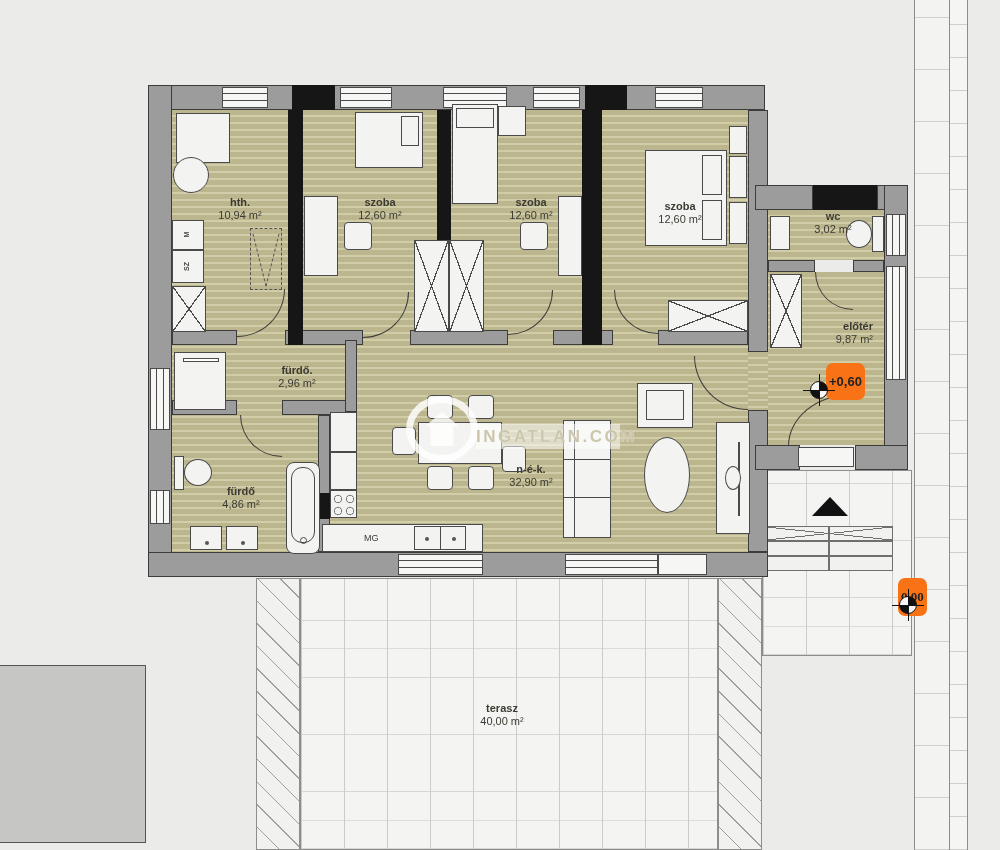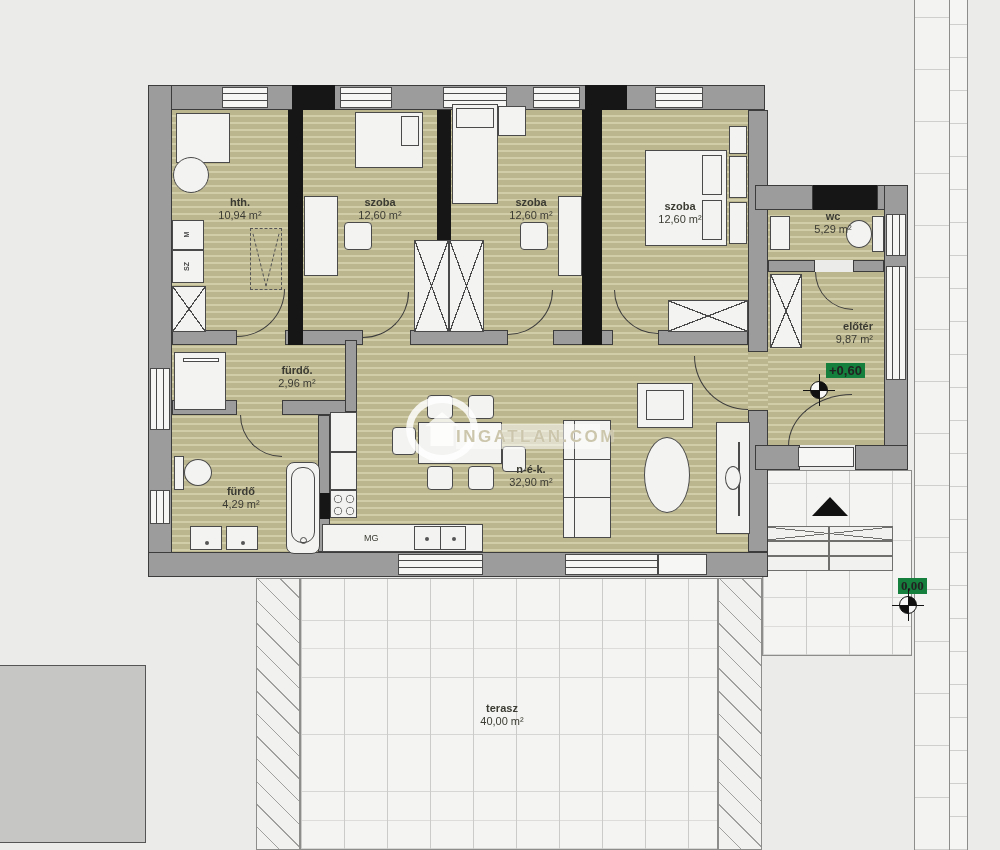--- a/index.html
+++ b/index.html
@@ -51,21 +51,21 @@
   .arc { border:0 solid #3c3c3c; }
   .arc-tl { border-top:1.5px solid #3c3c3c; border-left:1.5px solid #3c3c3c; border-top-left-radius:100% 100%; }
   .arc-bl { border-bottom:1.5px solid #3c3c3c; border-left:1.5px solid #3c3c3c; border-bottom-left-radius:100% 100%; }
   .arc-br { border-bottom:1.5px solid #3c3c3c; border-right:1.5px solid #3c3c3c; border-bottom-right-radius:100% 100%; }
 
   
   .label { text-align:center; color:#3b3b33; font-size:11px; line-height:12.5px; }
   .label .nm { font-weight:bold; display:block; }
   .tiny { font-size:7px; color:#444; font-weight:bold; }
   .mark { font-size:13px; font-weight:bold; color:#222; }
-  .chip { background:#15803d; padding:0 3px; }
+  .chip { background:#f97316; padding:11px 3px;border-radius:7px; }
 
   
   .lm { width:18px; height:18px; }
   .lm-c { width:100%; height:100%; border-radius:50%; border:1px solid #111;
           background:conic-gradient(#111 0 25%, #f8f8f8 25% 50%, #111 50% 75%, #f8f8f8 75% 100%); }
   .lm-h { position:absolute; left:-7px; top:8.5px; width:32px; height:1px; background:#111; }
   .lm-v { position:absolute; top:-7px; left:8.5px; width:1px; height:32px; background:#111; }
 
   .tri-up { width:0; height:0; border-left:18px solid transparent; border-right:18px solid transparent; border-bottom:19px solid #111; }
   .step { background:#f1f1ef; border:1px solid #6f6f6d; }
@@ -75,21 +75,21 @@
 
   .dashr { border:1.2px dashed #555; }
   .dashl { border-left:1.2px dashed #555; }
 
   
   .wm-circle { border:7px solid rgba(255,255,255,.82); border-radius:50%; }
   .wm-house { background:rgba(255,255,255,.78);
      clip-path:polygon(50% 0,100% 42%,84% 42%,84% 100%,16% 100%,16% 42%,0 42%); }
   .wm-title { font-size:25px; font-weight:bold; letter-spacing:7px; color:rgba(250,249,244,.95);
      text-shadow:1.2px 1.2px 0 rgba(95,92,60,.55), -1px -1px 0 rgba(255,255,255,.35); white-space:nowrap; }
-  .wm-band { background:rgba(255,255,255,.52); }
+  .wm-band { background:rgba(255,255,255,.52);margin-left:20px; }
   .wm-sub { font-size:17px; font-weight:bold; letter-spacing:2.5px; color:rgba(200,195,168,.95);
      text-shadow:0 0 1px rgba(255,255,255,.9); white-space:nowrap; text-align:center; line-height:25px; }
 
   .seat { border-radius:4px; }
   .sofa-lines { background-image:
       linear-gradient(#4a4a4a,#4a4a4a),linear-gradient(#4a4a4a,#4a4a4a),linear-gradient(#4a4a4a,#4a4a4a);
       background-size:1px 100%,100% 1px,100% 1px; background-position:10px 0,0 33%,0 66%; background-repeat:no-repeat; }
   .stove { background-image:
       radial-gradient(circle at 7px 8px, transparent 3px, #555 3.2px, transparent 4.6px),
       radial-gradient(circle at 19px 8px, transparent 3px, #555 3.2px, transparent 4.6px),
@@ -239,21 +239,21 @@
   <div class="abs label" style="left:645px;top:200px;width:70px;">
     <span class="nm">szoba</span>
     <span>12,60 m²</span>
   </div>
 
   <div class="abs furn" style="left:770px;top:216px;width:20px;height:34px;"></div>
   <div class="abs furn round" style="left:846px;top:220px;width:26px;height:28px;"></div>
   <div class="abs furn" style="left:872px;top:216px;width:12px;height:36px;"></div>
   <div class="abs label" style="left:798px;top:210px;width:70px;">
     <span class="nm">wc</span>
-    <span>5,29 m²</span>
+    <span>3,02 m²</span>
   </div>
 
   <div class="abs xbox" style="left:770px;top:274px;width:32px;height:74px;"></div>
   <div class="abs label" style="left:803px;top:320px;width:70px;text-align:right;">
     <span class="nm">előtér</span>
     <span>9,87 m²</span>
   </div>
   <div class="abs mark chip" style="left:826px;top:363px;">+0,60</div>
   <div class="abs lm" style="left:810px;top:381px;">
     <div class="lm-c"></div>
@@ -271,21 +271,21 @@
   </div>
   <div class="abs furn" style="left:226px;top:526px;width:32px;height:24px;">
     <div class="dot abs" style="left:14px;top:14px;"></div>
   </div>
   <div class="abs furn" style="left:286px;top:462px;width:34px;height:92px;border-radius:8px;">
     <div class="abs" style="left:4px;top:4px;width:24px;height:76px;border:1px solid #4a4a4a;border-radius:11px;"></div>
     <div class="abs" style="left:13px;top:74px;width:7px;height:7px;border:1px solid #4a4a4a;border-radius:50%;"></div>
   </div>
   <div class="abs label" style="left:206px;top:485px;width:70px;">
     <span class="nm">fürdő</span>
-    <span>4,29 m²</span>
+    <span>4,86 m²</span>
   </div>
 
   <div class="abs label" style="left:262px;top:364px;width:70px;">
     <span class="nm">fürdő.</span>
     <span>2,96 m²</span>
   </div>
 
   <div class="abs furn" style="left:330px;top:412px;width:27px;height:40px;"></div>
   <div class="abs furn" style="left:330px;top:452px;width:27px;height:38px;"></div>
   <div class="abs furn stove" style="left:330px;top:490px;width:27px;height:28px;"></div>

